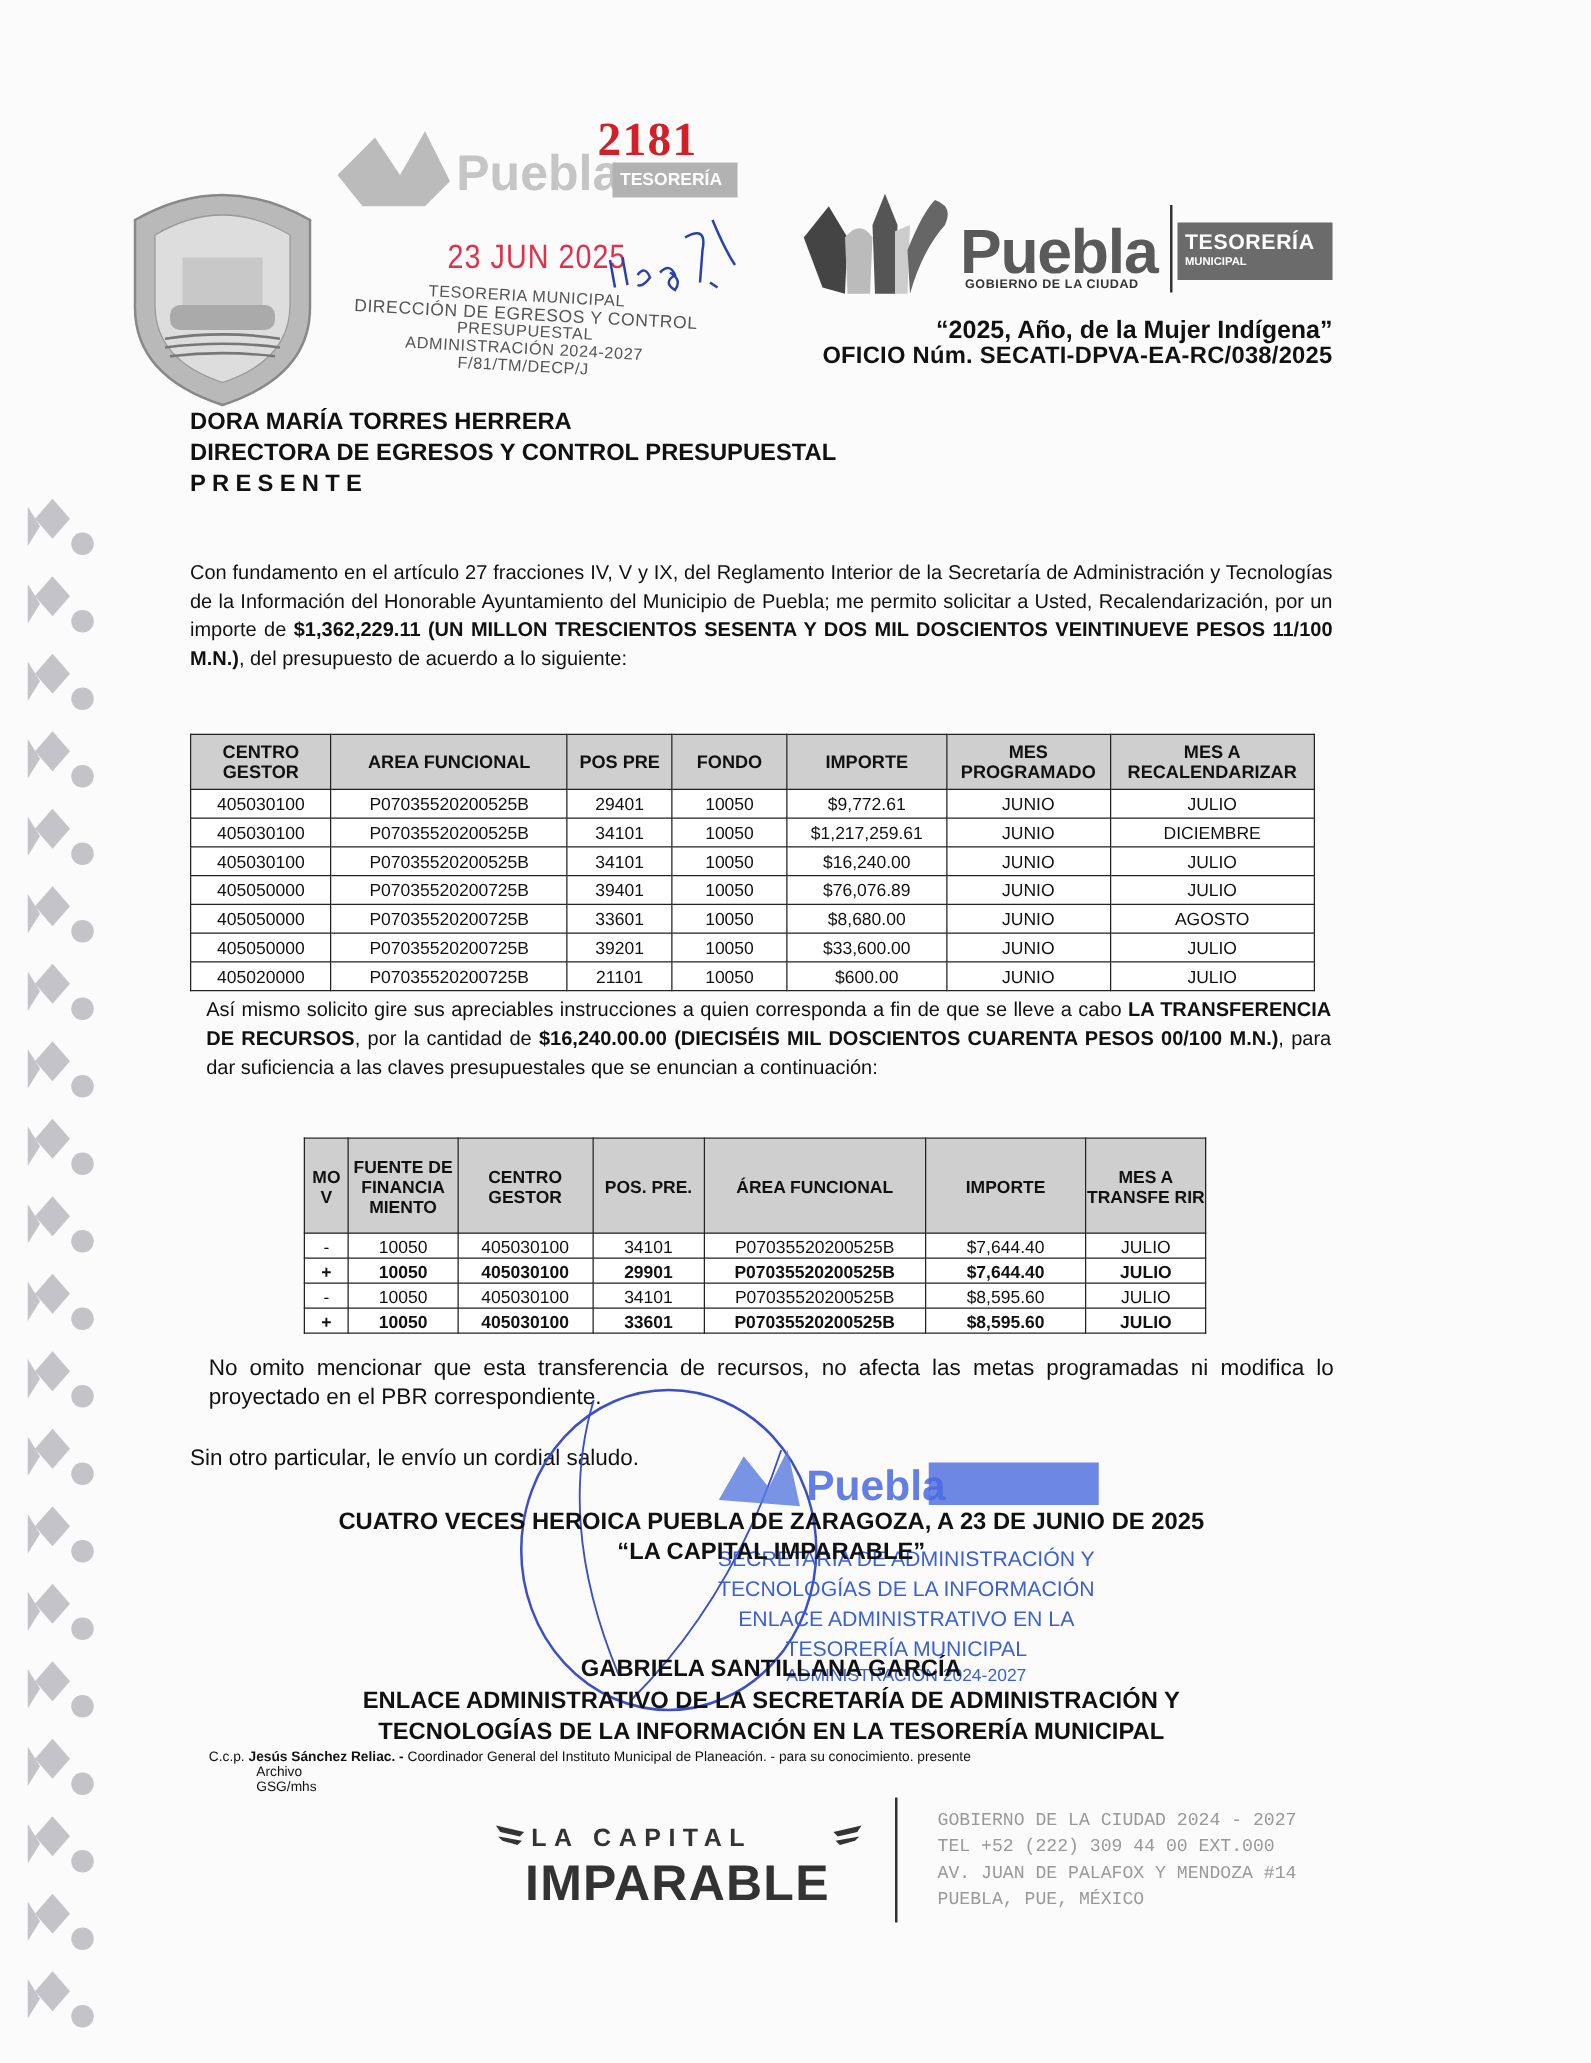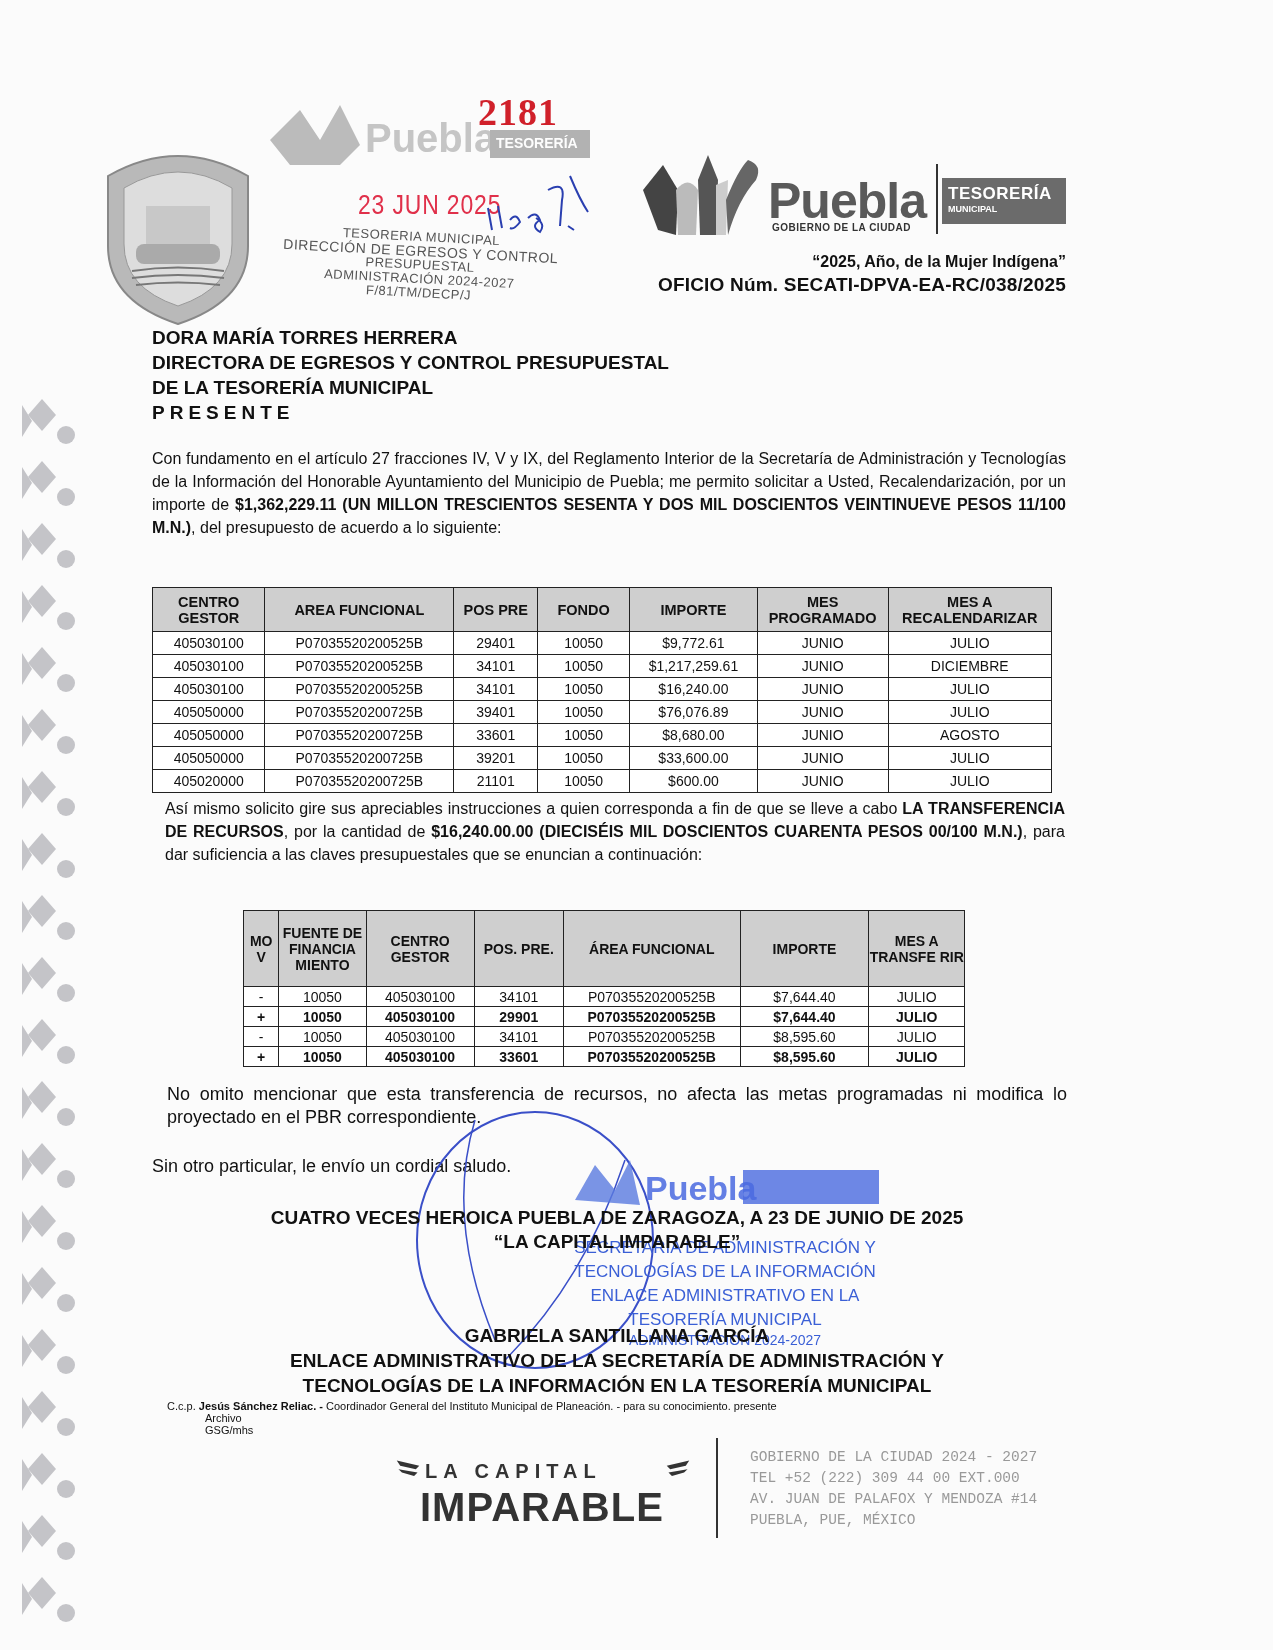--- a/index.html
+++ b/index.html
@@ -23,21 +23,21 @@
 
   
   .hdr-logo { position: absolute; left: 638px; top: 150px; width: 430px; height: 90px; }
   .hdr-brand { position: absolute; left: 130px; top: 22px; font-size: 50px; font-weight: bold; color: #5a5a5a; letter-spacing: -1px; }
   .hdr-sub { position: absolute; left: 134px; top: 72px; font-size: 10px; font-weight: bold; color: #333; letter-spacing: .5px; }
   .hdr-sep { position: absolute; left: 298px; top: 14px; width: 2px; height: 70px; background: #333; }
   .hdr-box { position: absolute; left: 304px; top: 28px; width: 124px; height: 46px; background: #6b6b6b; color: #fff; padding: 6px 6px; }
   .hdr-box .t1 { font-size: 17px; font-weight: bold; letter-spacing: .5px; }
   .hdr-box .t2 { font-size: 9px; font-weight: bold; }
 
-  .motto { position: absolute; right: 207px; top: 253px; font-size: 16px; font-weight: bold; }
+  .motto { position: absolute; right: 207px; top: 253px; font-size: 20px; font-weight: bold; }
   .oficio { position: absolute; right: 207px; top: 274px; font-size: 19px; font-weight: bold; letter-spacing: .2px; }
 
   .addressee { position: absolute; left: 152px; top: 325px; font-size: 19px; font-weight: bold; line-height: 25px; }
   .addressee .presente { letter-spacing: 5px; }
 
   .para { position: absolute; left: 152px; width: 914px; font-size: 16px; line-height: 23px; text-align: justify; }
   .p1 { top: 447px; }
   .p2 { top: 797px; left: 165px; width: 900px; }
   .p3 { top: 1083px; left: 167px; width: 900px; font-size: 18px; }
   .p4 { top: 1155px; left: 152px; font-size: 18px; }
@@ -195,21 +195,20 @@
       <div class="t2">MUNICIPAL</div>
     </div>
   </div>
 
   <div class="motto">“2025, Año, de la Mujer Indígena”</div>
   <div class="oficio">OFICIO Núm. SECATI-DPVA-EA-RC/038/2025</div>
 
   <div class="addressee">
     <div>DORA MARÍA TORRES HERRERA</div>
     <div>DIRECTORA DE EGRESOS Y CONTROL PRESUPUESTAL</div>
-    <div>DE LA TESORERÍA MUNICIPAL</div>
     <div class="presente">PRESENTE</div>
   </div>
 
   <div class="para p1"><span>Con fundamento en el artículo 27 fracciones IV, V y IX, del Reglamento Interior de la Secretaría de Administración y Tecnologías de la Información del Honorable Ayuntamiento del Municipio de Puebla; me permito solicitar a Usted, Recalendarización, por un importe de </span><b>$1,362,229.11 (UN MILLON TRESCIENTOS SESENTA Y DOS MIL DOSCIENTOS VEINTINUEVE PESOS 11/100 M.N.)</b><span>, del presupuesto de acuerdo a lo siguiente:</span></div>
 
   <table class="t1">
     <thead>
         <tr id="t1h">
           <th style="width: 110px;">CENTRO GESTOR</th>
           <th style="width: 185px;">AREA FUNCIONAL</th>

